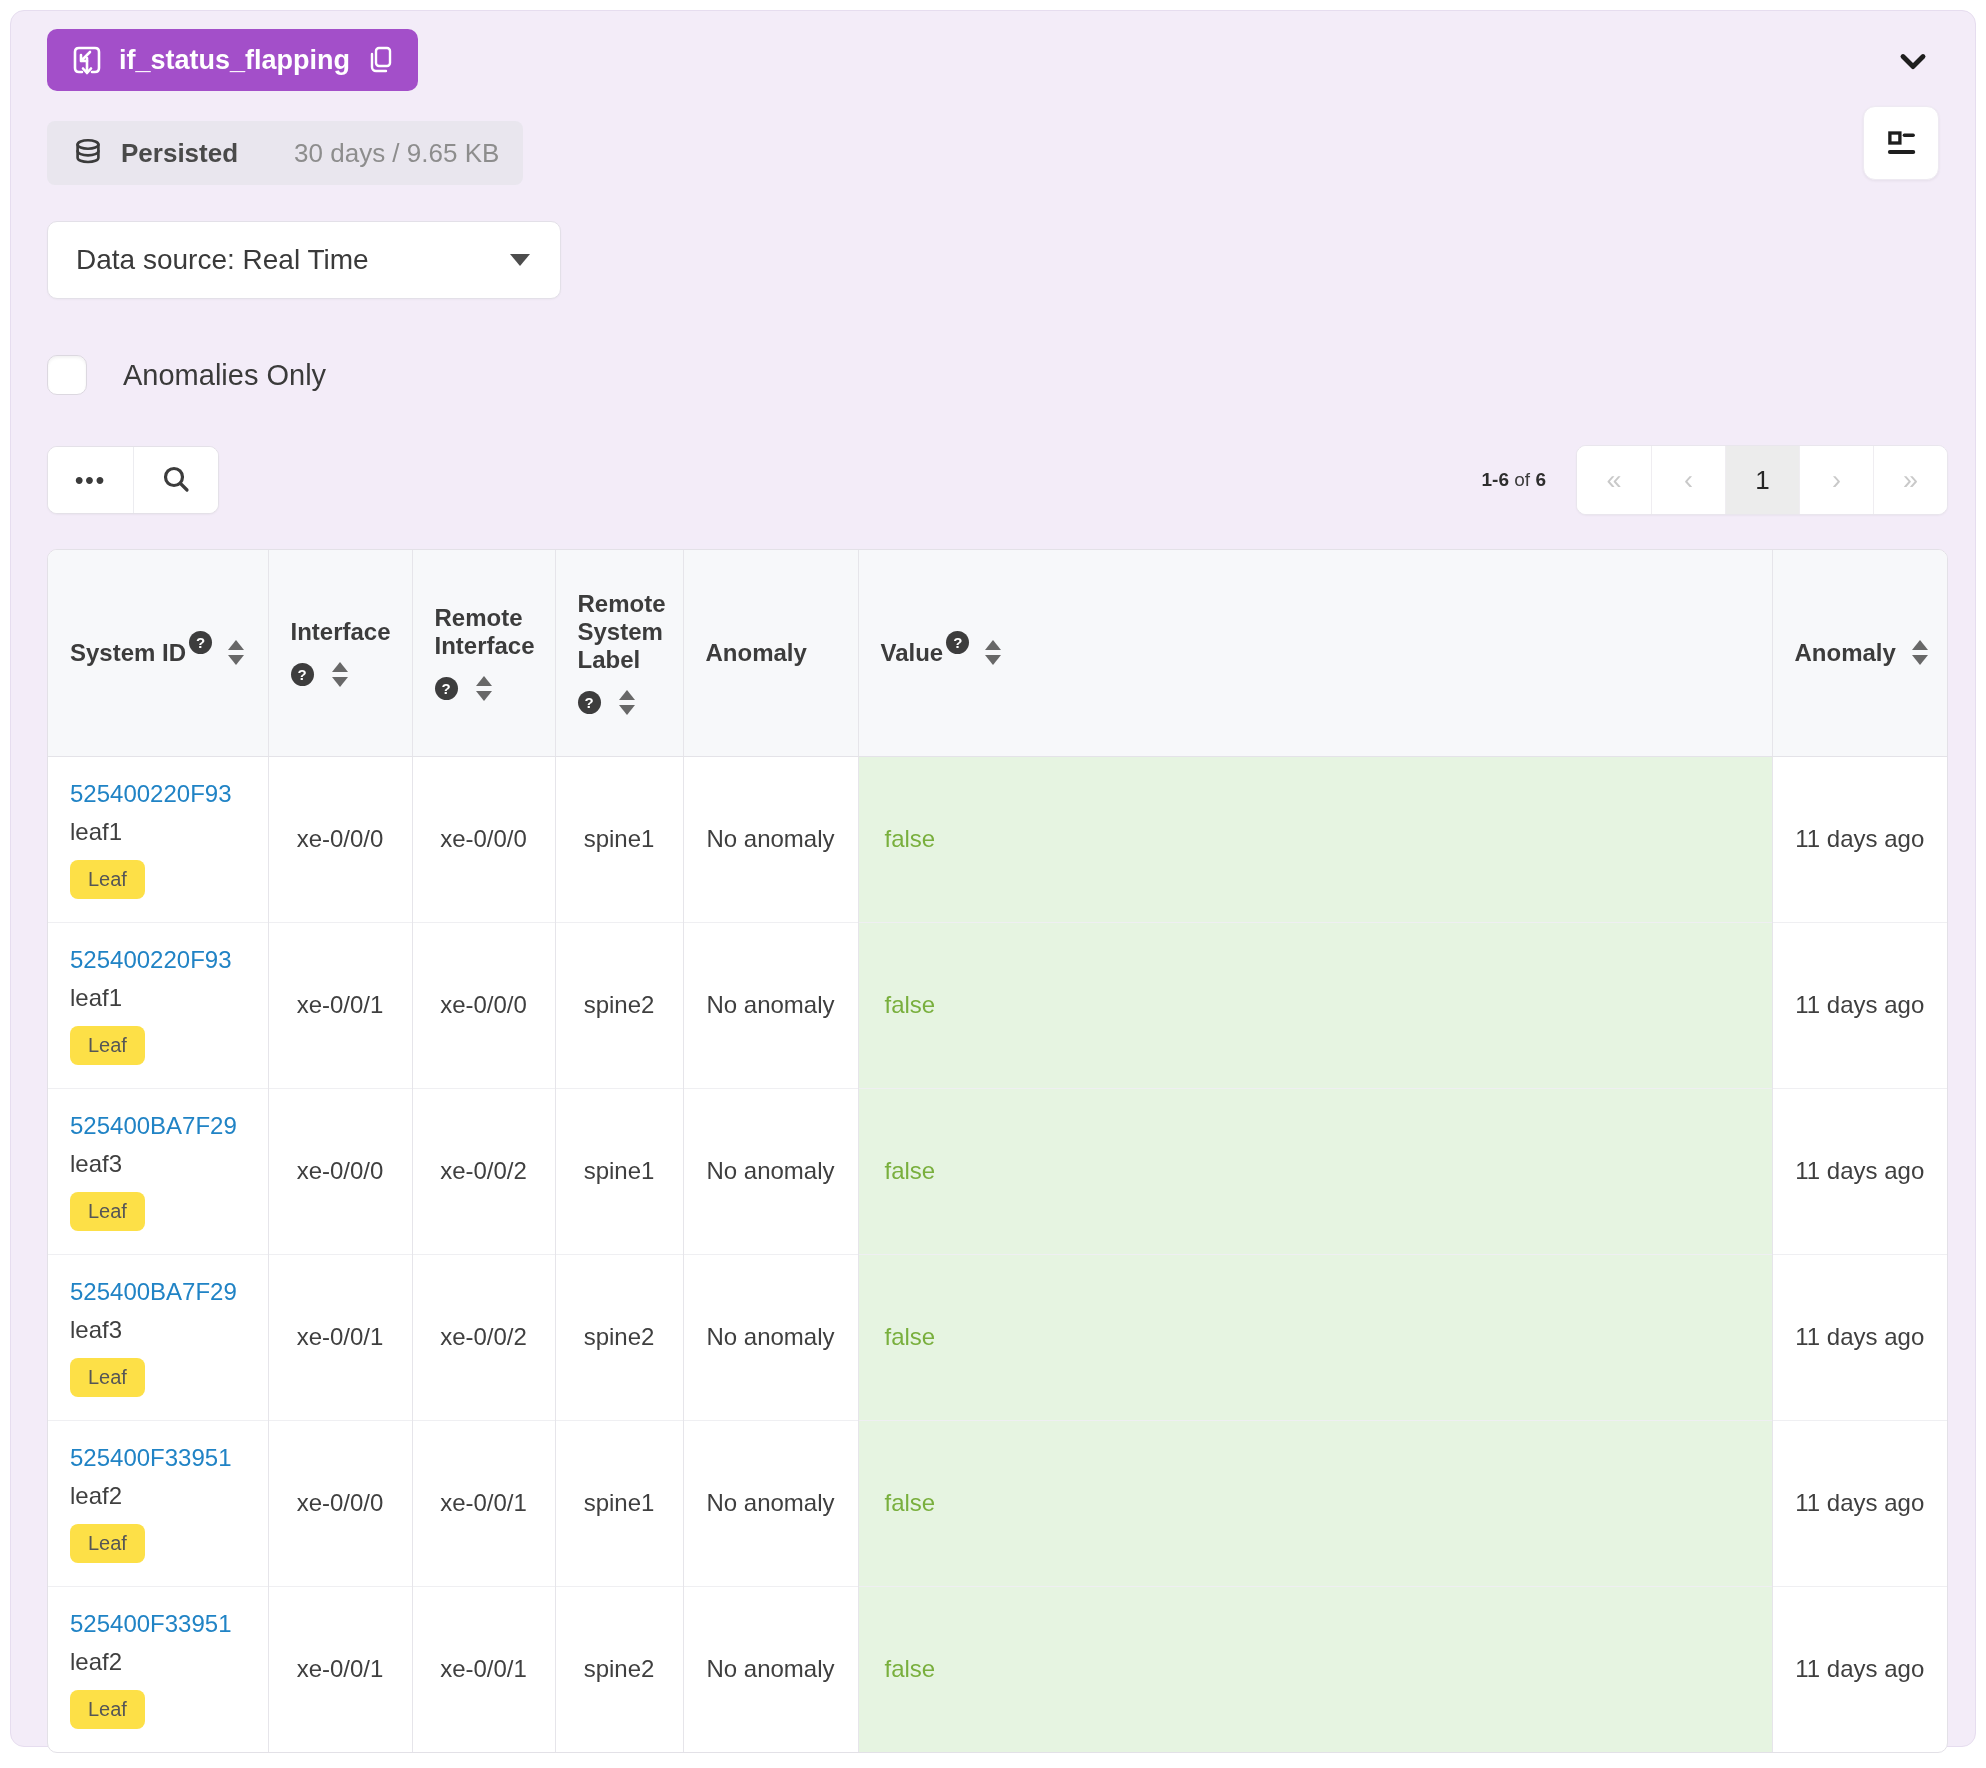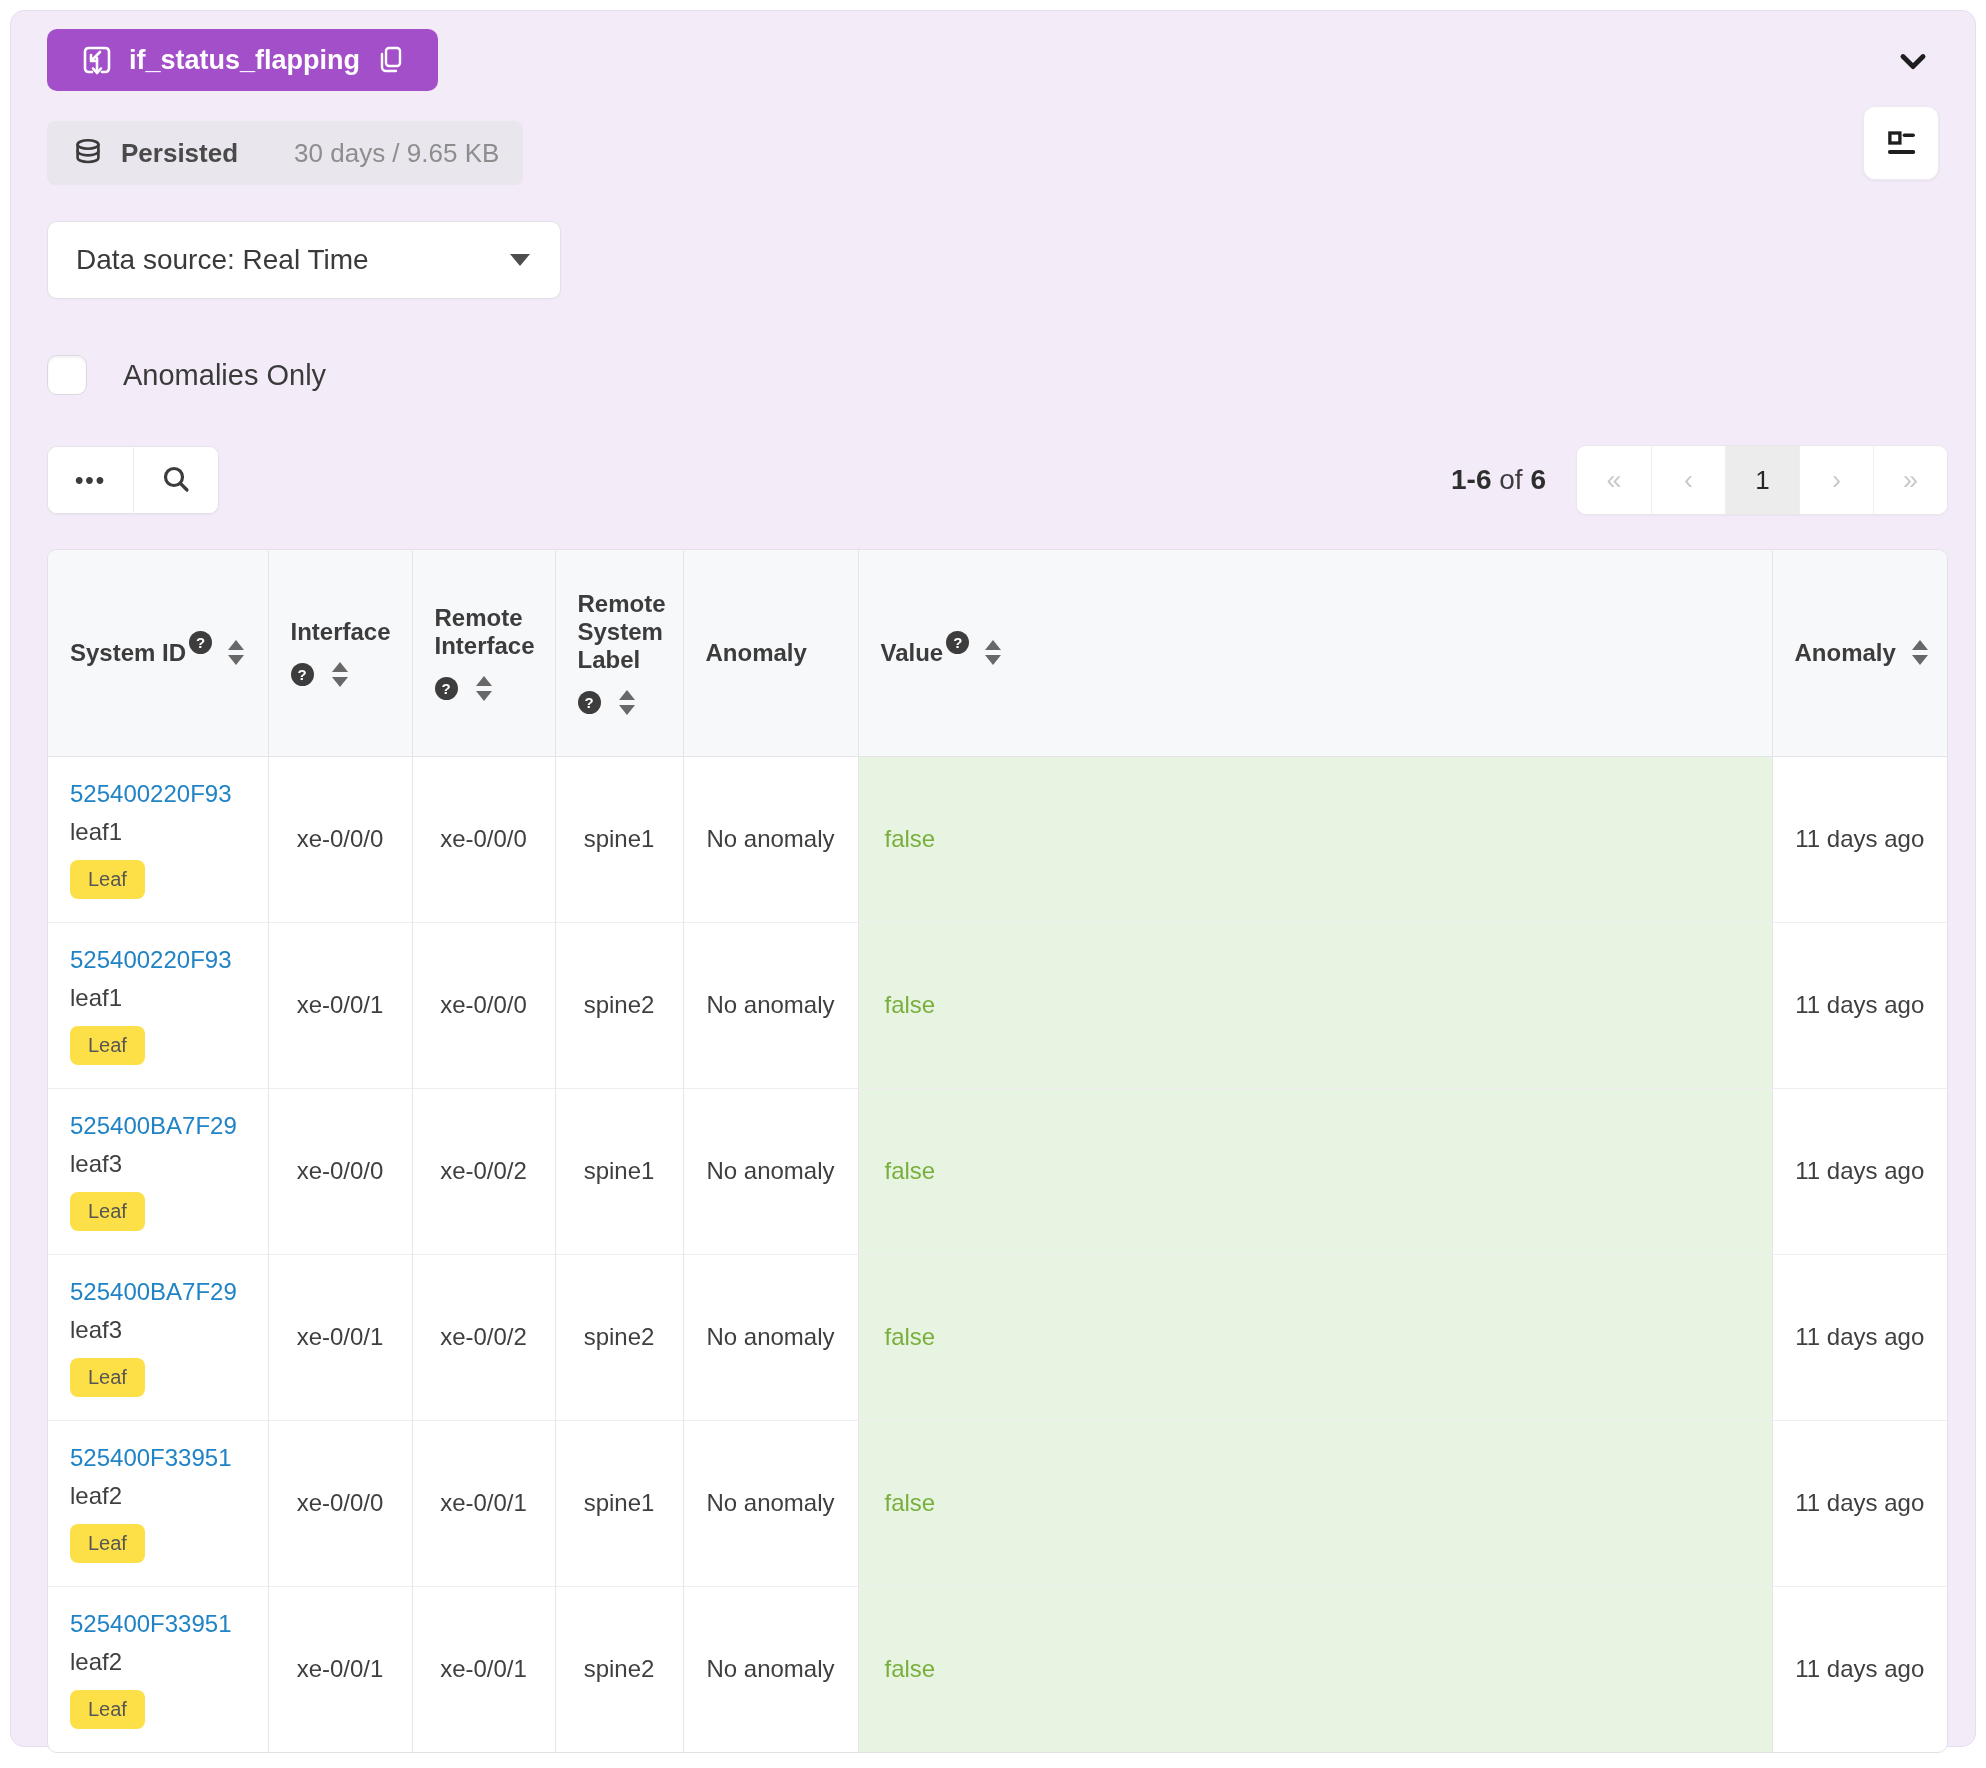--- a/index.html
+++ b/index.html
@@ -8,21 +8,21 @@
   :root {
     --accent:#a34fc9; --link:#2083c5; --value-bg:#e6f4e1; --value-text:#79af3d;
     --card-bg:#f3ecf8;
   }
   .card { position:relative; margin:10px 10px 0 10px; width:1966px; height:1737px;
     background:var(--card-bg); border:1px solid #e6ddef; border-radius:14px;
     padding:18px 36px 0 36px; }
 
   
   .probe-title { display:inline-flex; align-items:center; gap:14px;
-    background:var(--accent); border-radius:10px; height:62px; padding:0 32px;
+    background:var(--accent); border-radius:10px; height:62px; padding:0 22px;
     color:#fff; font-size:27px; font-weight:700; cursor:pointer; }
   .probe-title svg { display:block; }
   .collapse-btn { position:absolute; top:28px; right:38px; width:48px; height:44px;
     display:flex; align-items:center; justify-content:center; cursor:pointer; }
   .layout-btn { position:absolute; top:95px; right:36px; width:76px; height:74px;
     background:#fff; border:1px solid #eeeaf2; border-radius:12px;
     box-shadow:0 1px 3px rgba(0,0,0,.06); display:flex; align-items:center;
     justify-content:center; cursor:pointer; }
 
   .persisted { display:inline-flex; align-items:center; gap:16px; margin-top:30px;
@@ -47,21 +47,21 @@
   .toolbar-row { margin-top:50px; width:1901px; display:flex;
     align-items:center; justify-content:space-between; }
   .btn-group { display:flex; background:#fff; border:1px solid #e4e1e8;
     border-radius:10px; overflow:hidden; box-shadow:0 1px 2px rgba(0,0,0,.04); }
   .btn-group .tbtn { width:85px; height:66px; display:flex; align-items:center;
     justify-content:center; cursor:pointer; background:#fff; }
   .btn-group .tbtn + .tbtn { border-left:1px solid #ececf0; }
   .more-glyph { font-size:24px; font-weight:700; letter-spacing:2px; color:#3b3b3b; }
 
   .pager-area { display:flex; align-items:center; gap:30px; }
-  .range-text { font-size:28px; color:#3c3c3c; }
+  .range-text { font-size:19px; color:#3c3c3c; }
   .range-text b { color:#2e2e2e; }
   .pager { display:flex; background:#fff; border:1px solid #e9e6ed;
     border-radius:10px; overflow:hidden; box-shadow:0 1px 2px rgba(0,0,0,.04); }
   .pg { width:74px; height:68px; display:flex; align-items:center; justify-content:center;
     font-size:27px; color:#c9c9c9; cursor:pointer; background:#fff; }
   .pg + .pg { border-left:1px solid #efedf1; }
   .pg.active { background:#ececec; color:#262626; font-size:26px; }
 
   
   .table-wrap { margin-top:34px; width:1901px; background:#fff;

